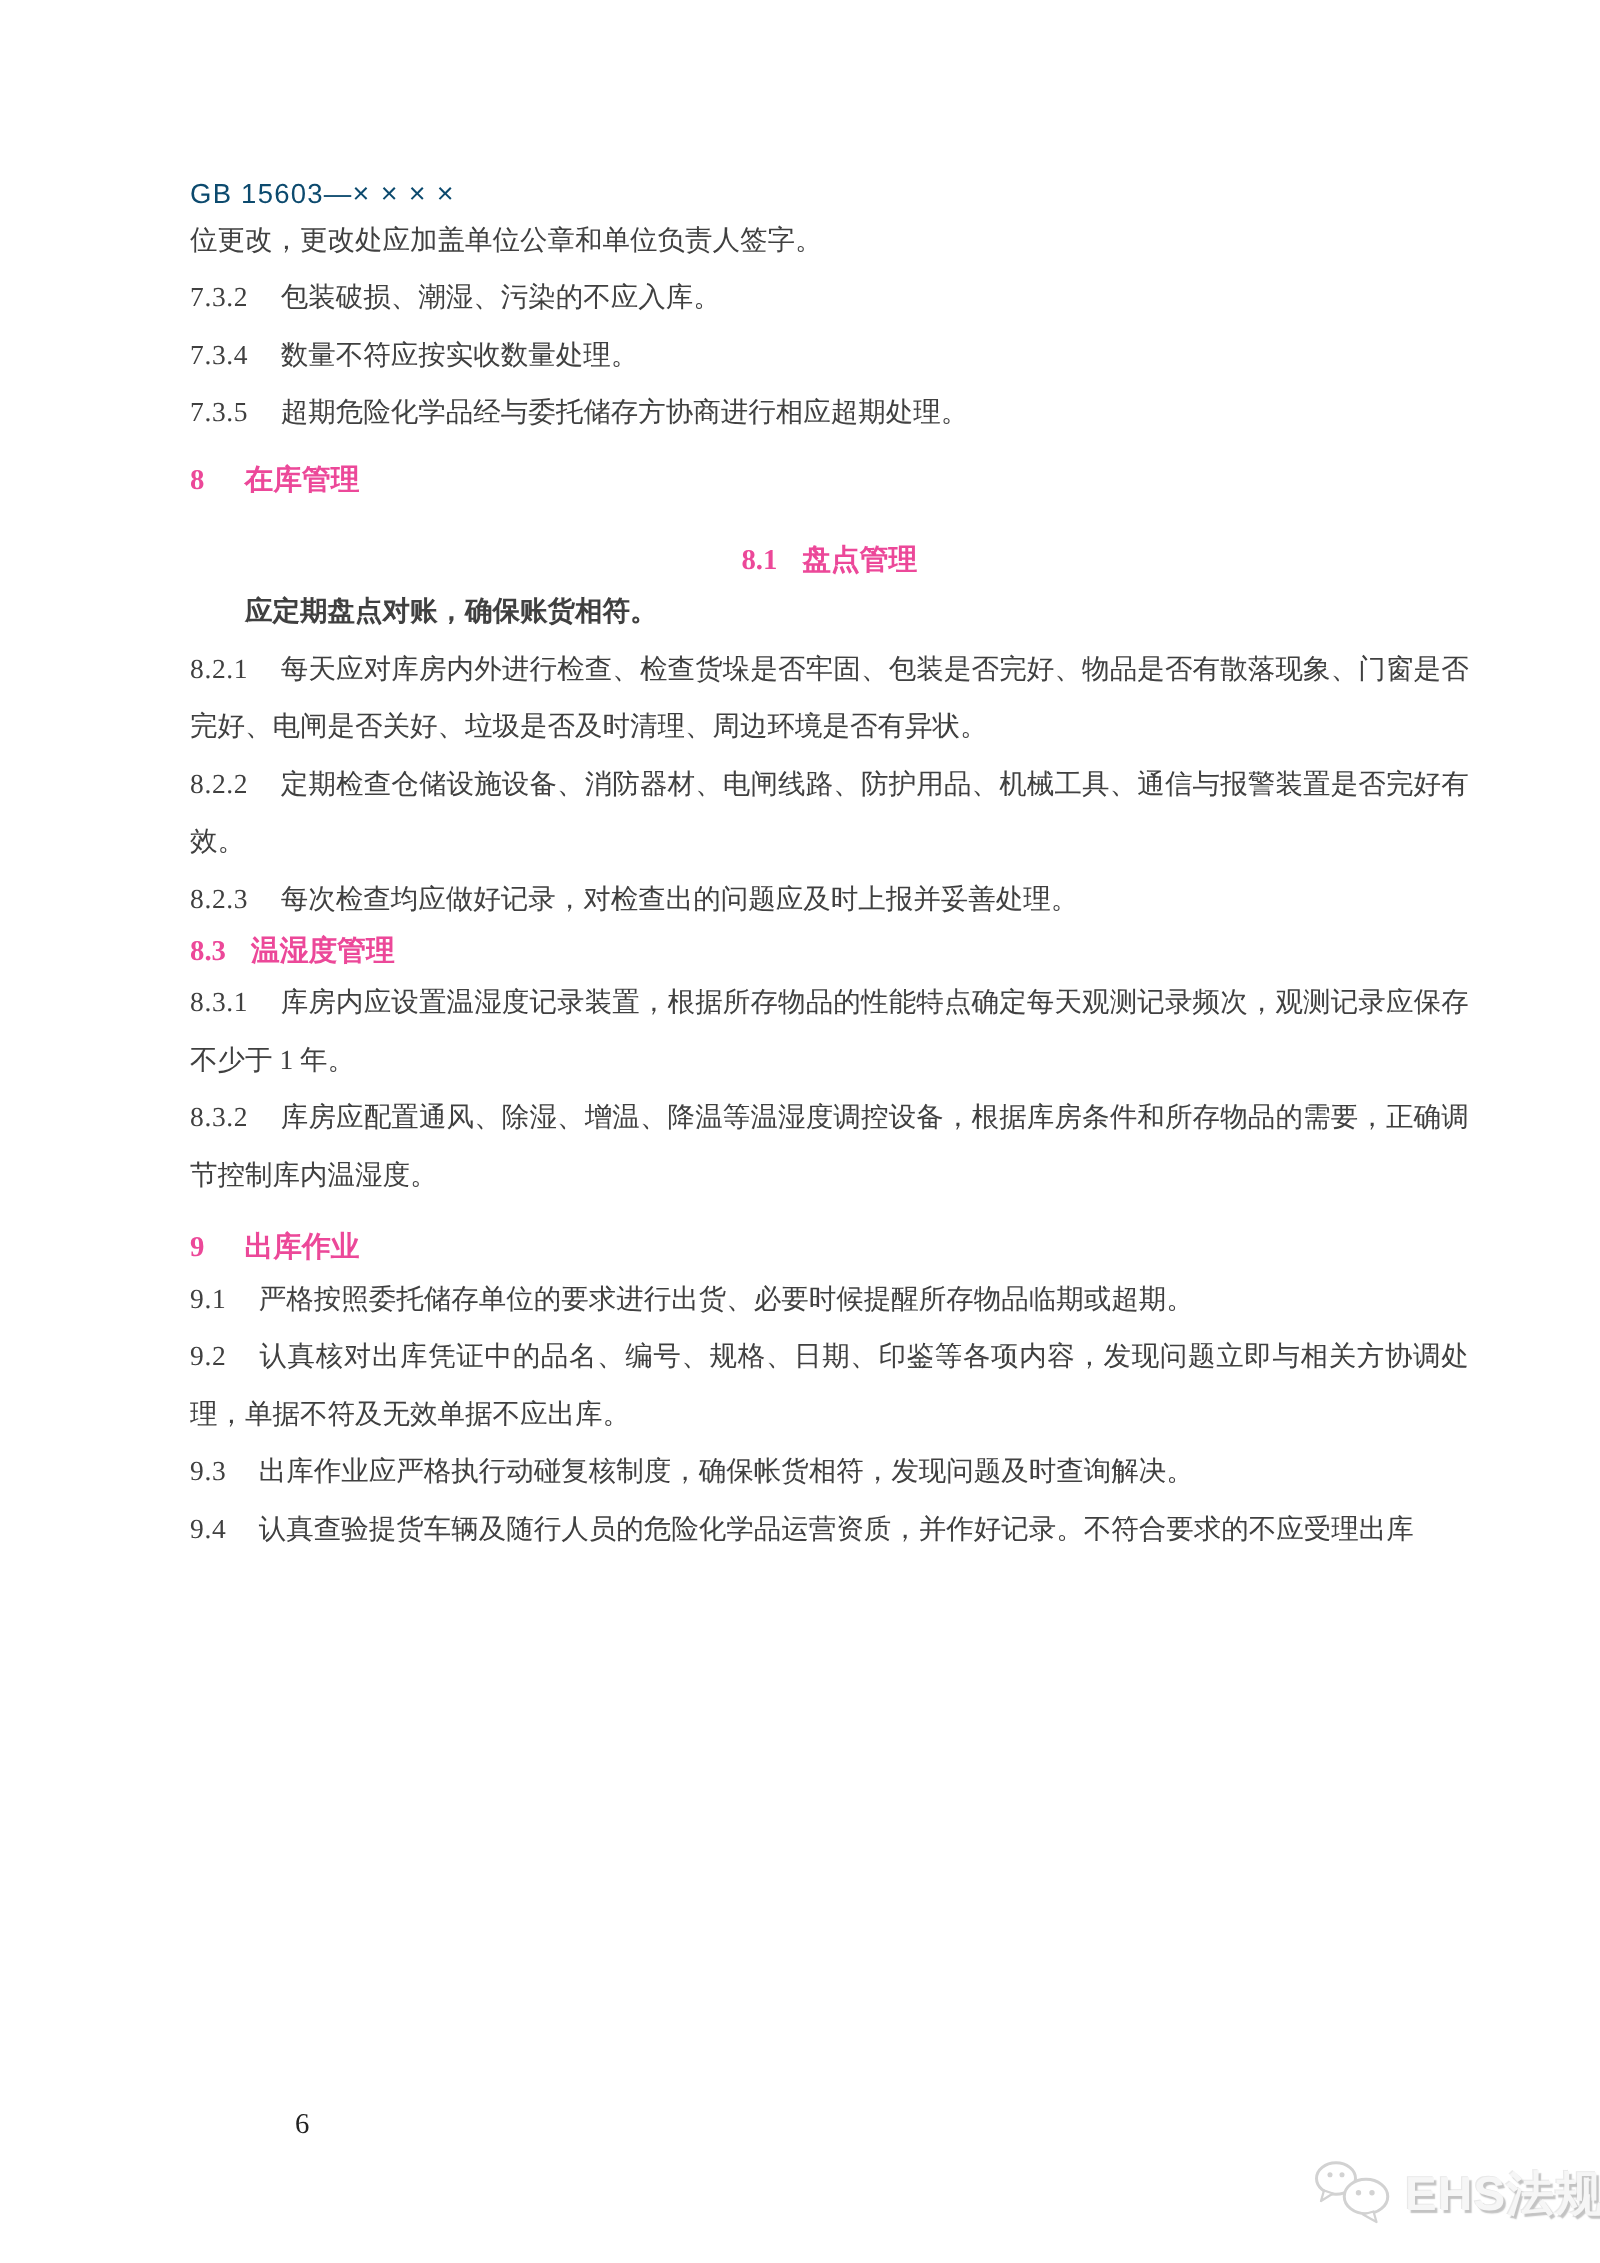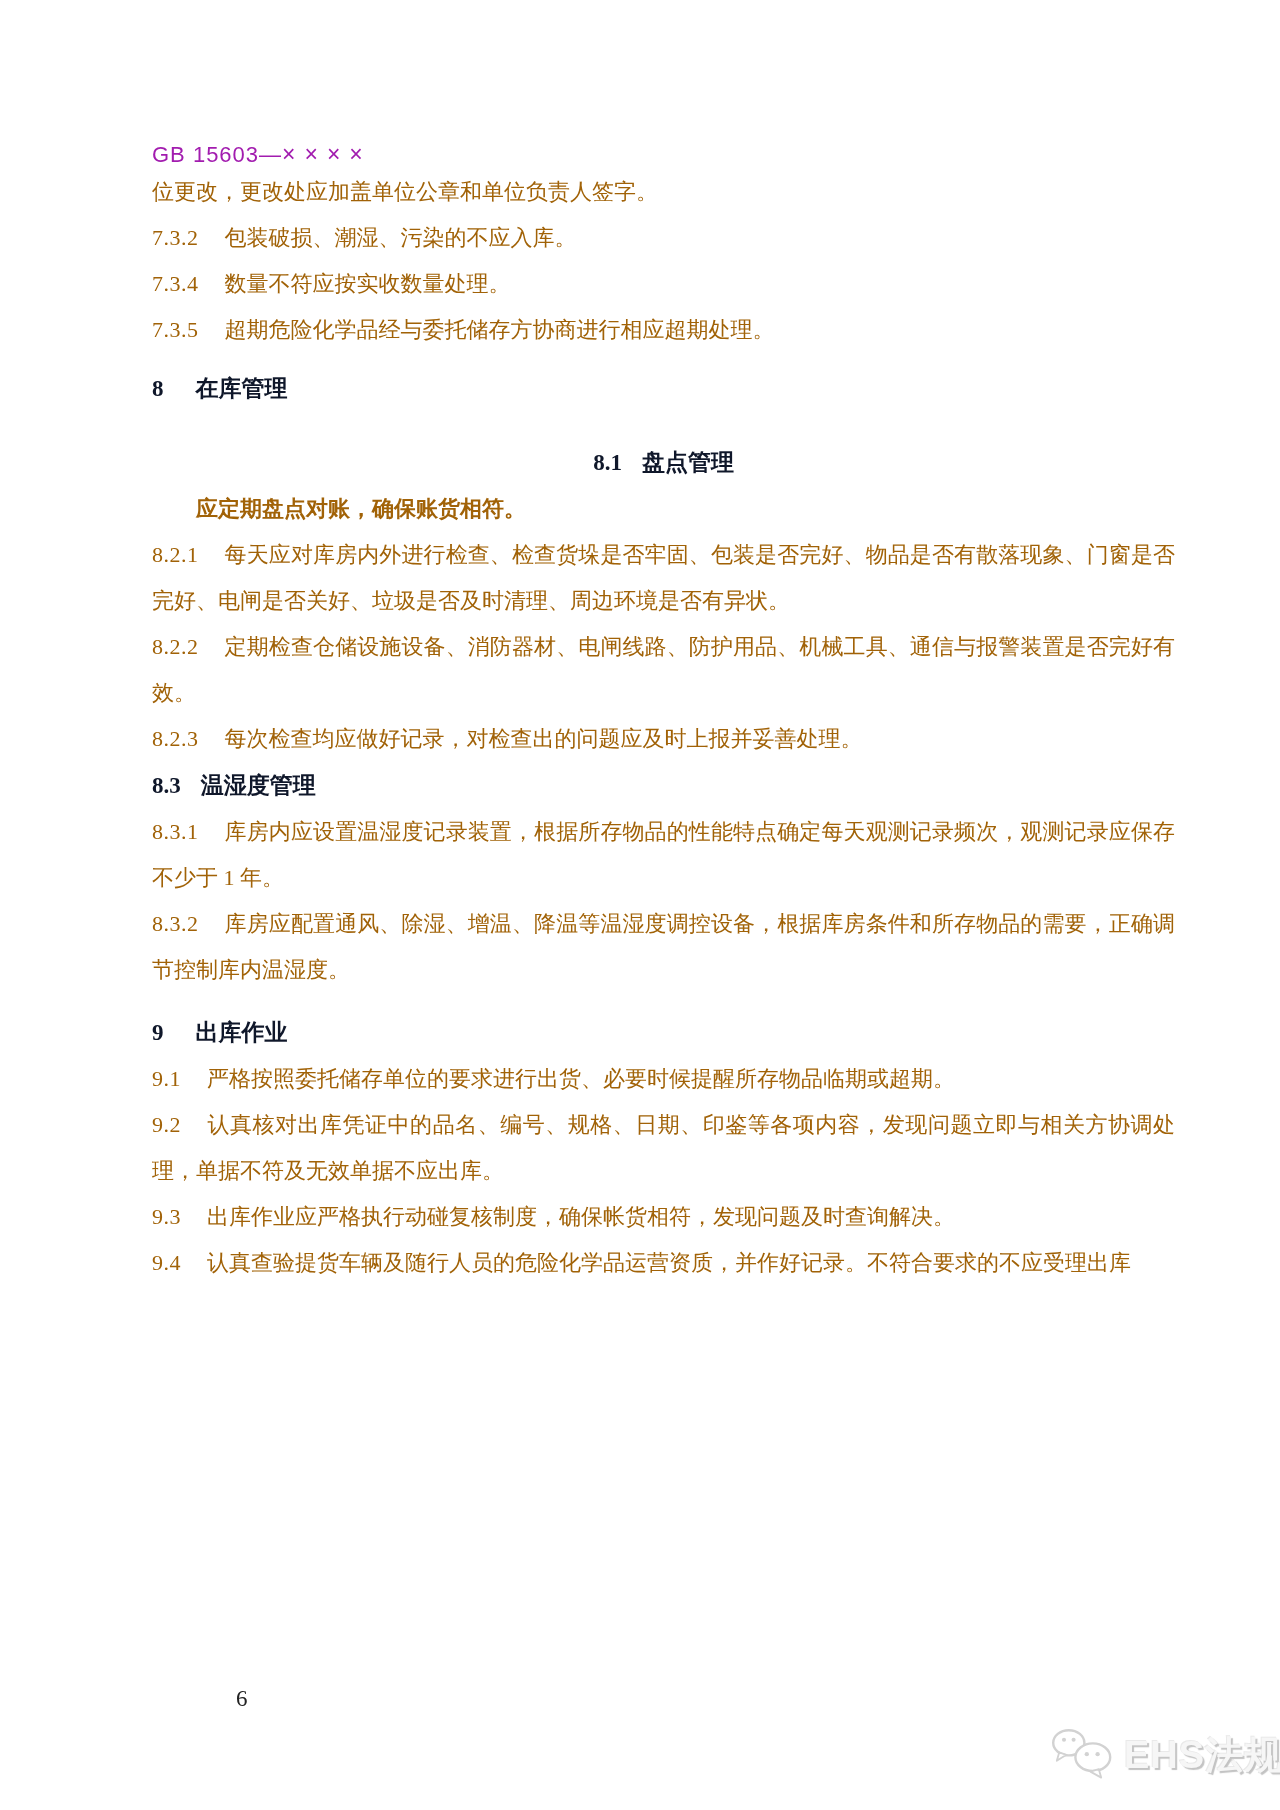--- a/index.html
+++ b/index.html
@@ -20,48 +20,48 @@
     position: absolute;
     left: 152px;
     top: 0;
     width: 1023px;
     padding-top: 140px;
   }
   .doc-header {
     font-family: "Liberation Sans", "DejaVu Sans", sans-serif;
     font-size: 22px;
     line-height: 28px;
-    color: #a21caf;
+    color: #0c4a6e;
     letter-spacing: 1px;
     margin: 0;
   }
   .doc-header .xs {
     letter-spacing: 9px;
     font-size: 23px;
   }
   p.para, p.clause, p.indent-para {
     font-size: 22px;
     line-height: 46px;
     margin: 0;
     text-align: justify;
-    color: #a16207;
+    color: #404040;
   }
   p.indent-para { padding-left: 44px; font-weight: bold; }
   .clause .num {
     font-family: Liberation Serif, serif;
     margin-right: 26px;
     letter-spacing: 0.5px;
   }
   .heading {
     font-family: "Liberation Sans", "DejaVu Sans", sans-serif;
     font-weight: bold;
     font-size: 23px;
-    line-height: 46px;
+    line-height: 36px;
     margin: 0;
-    color: #0f172a;
+    color: #ec4899;
   }
   .heading .num {
     font-family: "Liberation Serif", "DejaVu Serif", serif;
     font-weight: bold;
   }
   .h1 .num { margin-right: 32px; }
   .h2 .num { margin-right: 20px; }
   .mt3  { margin-top: 3px; }
   .mt5  { margin-top: 5px; }
   .mt7  { margin-top: 7px; }

